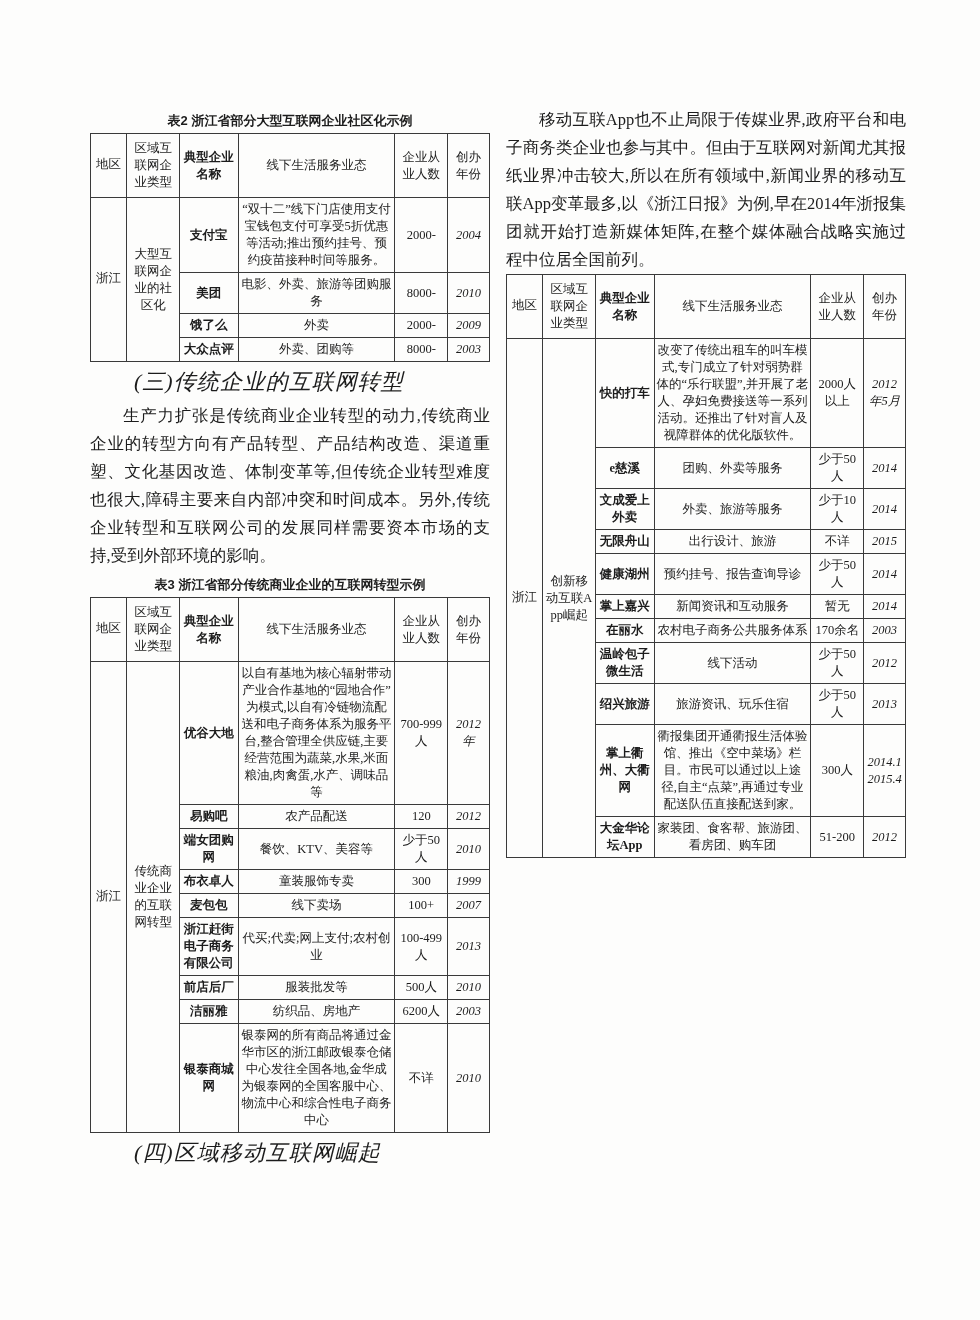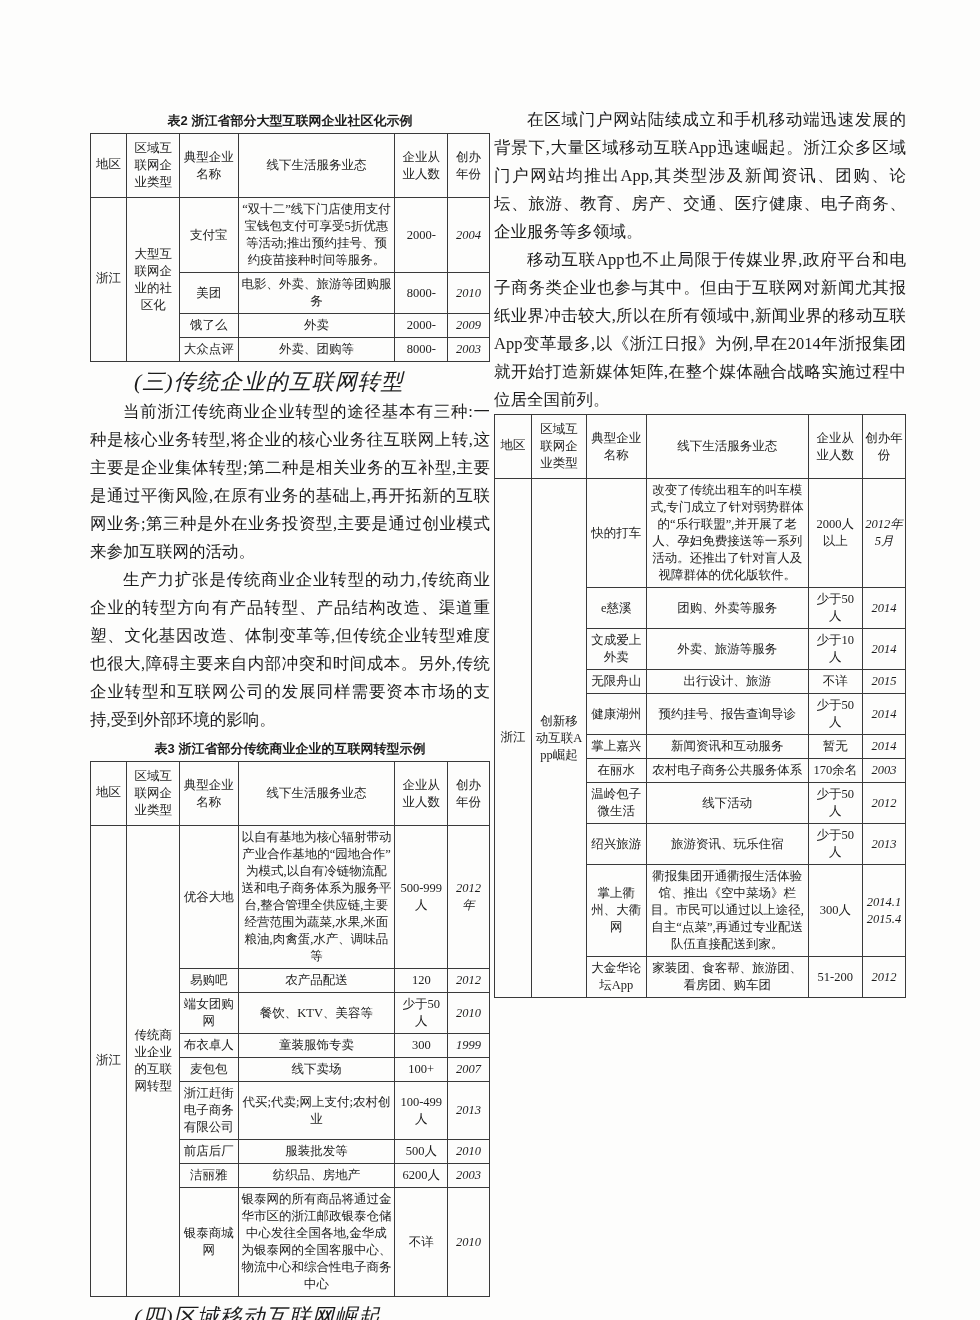--- a/index.html
+++ b/index.html
@@ -8,21 +8,21 @@
     background:#fdfdfc;
     color:#1c1c1c;
     font-family:"Liberation Serif","DejaVu Serif",serif;
     overflow:hidden;
   }
   .page{
     box-sizing:border-box;
     width:980px;height:1320px;
     padding:106px 74px 0 90px;
     display:flex;
-    gap:4px;
+    gap:16px;
   }
   .col{display:flex;flex-direction:column;}
   .col-left{width:400px;flex:0 0 400px;}
   .col-right{flex:1;min-width:0;}
 
   p.para{
     margin:0;
     font-size:16.5px;
     line-height:28px;
     text-align:justify;
@@ -55,21 +55,21 @@
     border:1px solid #3a3a3a;
     padding:3px 2px;
     text-align:center;
     vertical-align:middle;
     font-weight:normal;
     word-break:break-all;
   }
   table.data-table{border:1.5px solid #2c2c2c;}
   table.data-table .c0{width:8.5%;font-family:Liberation Mono, monospace;}
   table.data-table .c1{width:13%;}
-  table.data-table .c2{width:14.5%;}
+  table.data-table .c2{width:14.5%;font-weight:bold;}
   table.data-table .c3{width:41%;text-align:center;}
   table.data-table .c4{width:13%;}
   table.data-table .c5{width:10%;}
   table.data-table th{padding:6px 2px;}
   table.data-table td.c5{white-space:pre-line;font-style:italic;}
 
   .tbl-block{margin-bottom:2px;}
   .spacer-sm{height:4px;}
 </style>
 </head>
@@ -117,21 +117,20 @@
               <td class="c2">大众点评</td>
               <td class="c3">外卖、团购等</td>
               <td class="c4">8000-</td>
               <td class="c5">2003</td>
             </tr>
           </tbody>
         </table>
     </div>
 
     <div class="heading">(三)传统企业的互联网转型</div>
-    <p class="para">当前浙江传统商业企业转型的途径基本有三种:一种是核心业务转型,将企业的核心业务往互联网上转,这主要是企业集体转型;第二种是相关业务的互补型,主要是通过平衡风险,在原有业务的基础上,再开拓新的互联网业务;第三种是外在业务投资型,主要是通过创业模式来参加互联网的活动。</p>
     <div class="spacer-sm"></div>
     <p class="para">生产力扩张是传统商业企业转型的动力,传统商业企业的转型方向有产品转型、产品结构改造、渠道重塑、文化基因改造、体制变革等,但传统企业转型难度也很大,障碍主要来自内部冲突和时间成本。另外,传统企业转型和互联网公司的发展同样需要资本市场的支持,受到外部环境的影响。</p>
 
     <div class="tbl-block">
       <div class="table-title">表3 浙江省部分传统商业企业的互联网转型示例</div>
       <table class="data-table" data-table="left.table3">
           <thead>
             <tr>
               <th class="c0">地区</th>
               <th class="c1">区域互联网企业类型</th>
@@ -140,21 +139,21 @@
               <th class="c4">企业从业人数</th>
               <th class="c5">创办年份</th>
             </tr>
           </thead>
           <tbody>
             <tr>
               <td rowspan="9" class="c0">浙江</td>
               <td rowspan="9" class="c1">传统商业企业的互联网转型</td>
               <td class="c2">优谷大地</td>
               <td class="c3">以自有基地为核心辐射带动产业合作基地的“园地合作”为模式,以自有冷链物流配送和电子商务体系为服务平台,整合管理全供应链,主要经营范围为蔬菜,水果,米面粮油,肉禽蛋,水产、调味品等</td>
-              <td class="c4">500-999人</td>
+              <td class="c4">700-999人</td>
               <td class="c5">2012年</td>
             </tr>
             <tr>
               <td class="c2">易购吧</td>
               <td class="c3">农产品配送</td>
               <td class="c4">120</td>
               <td class="c5">2012</td>
             </tr>
             <tr>
               <td class="c2">端女团购网</td>
@@ -200,21 +199,20 @@
             </tr>
           </tbody>
         </table>
     </div>
 
     <div class="heading">(四)区域移动互联网崛起</div>
 
   </div>
 
   <div class="col col-right">
-    <p class="para">在区域门户网站陆续成立和手机移动端迅速发展的背景下,大量区域移动互联App迅速崛起。浙江众多区域门户网站均推出App,其类型涉及新闻资讯、团购、论坛、旅游、教育、房产、交通、医疗健康、电子商务、企业服务等多领域。</p>
     <p class="para">移动互联App也不止局限于传媒业界,政府平台和电子商务类企业也参与其中。但由于互联网对新闻尤其报纸业界冲击较大,所以在所有领域中,新闻业界的移动互联App变革最多,以《浙江日报》为例,早在2014年浙报集团就开始打造新媒体矩阵,在整个媒体融合战略实施过程中位居全国前列。</p>
 
     <div class="tbl-block">
       <table class="data-table" data-table="right.table4">
           <thead>
             <tr>
               <th class="c0">地区</th>
               <th class="c1">区域互联网企业类型</th>
               <th class="c2">典型企业名称</th>
               <th class="c3">线下生活服务业态</th>

